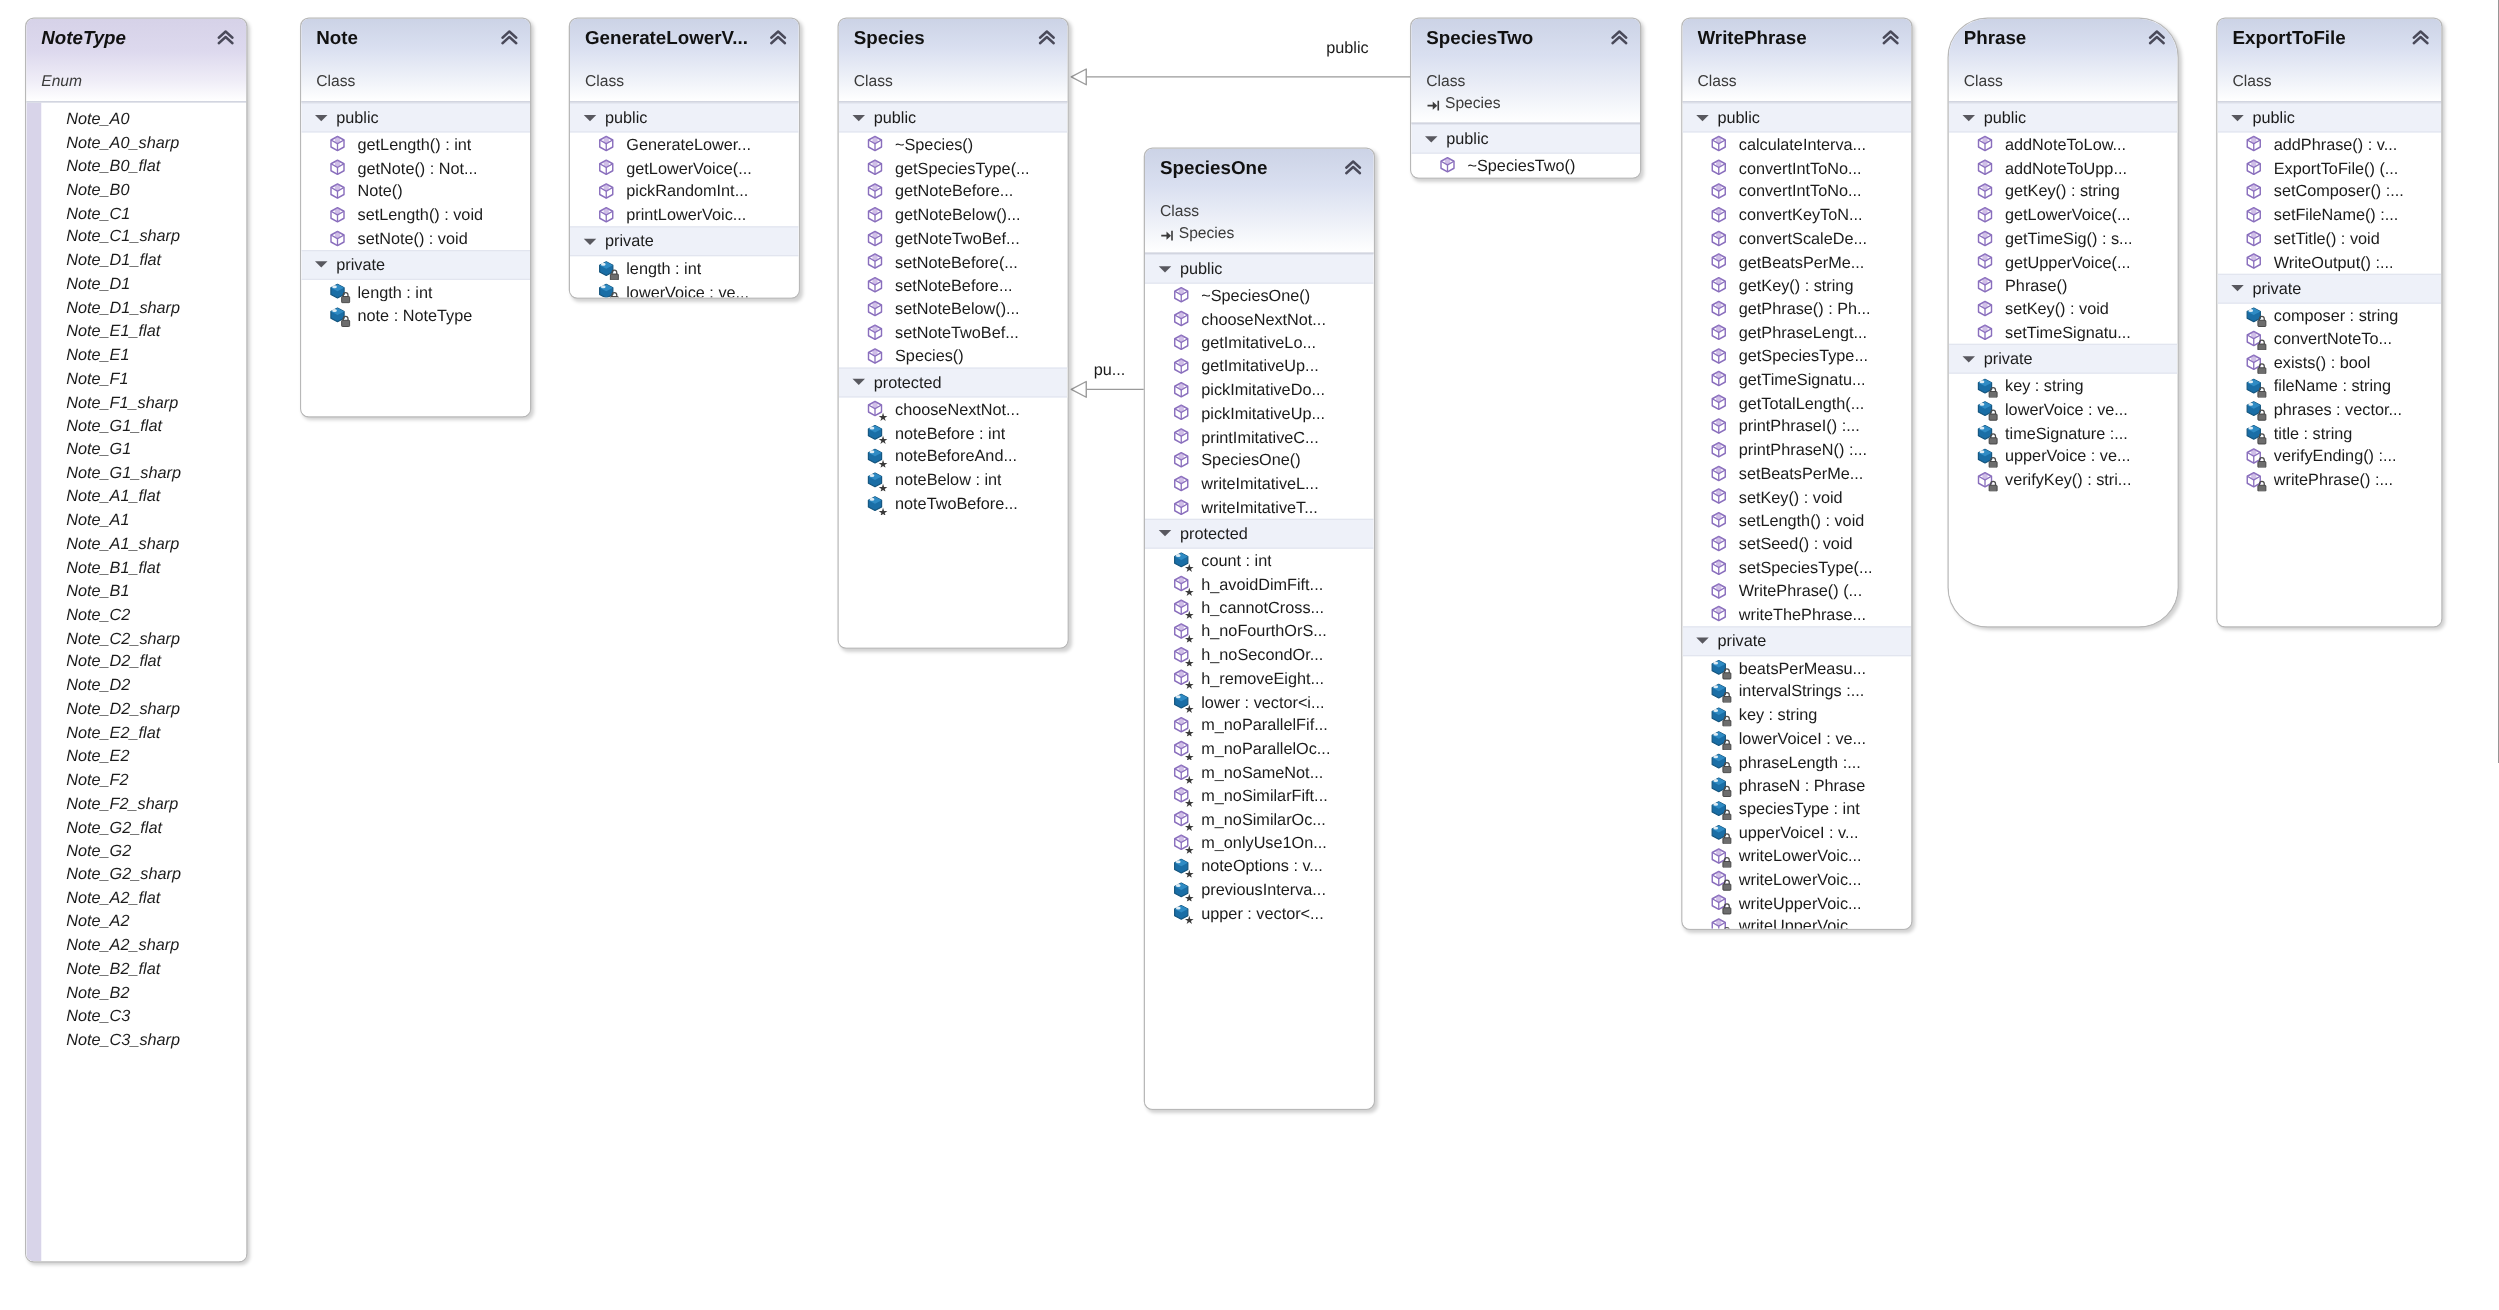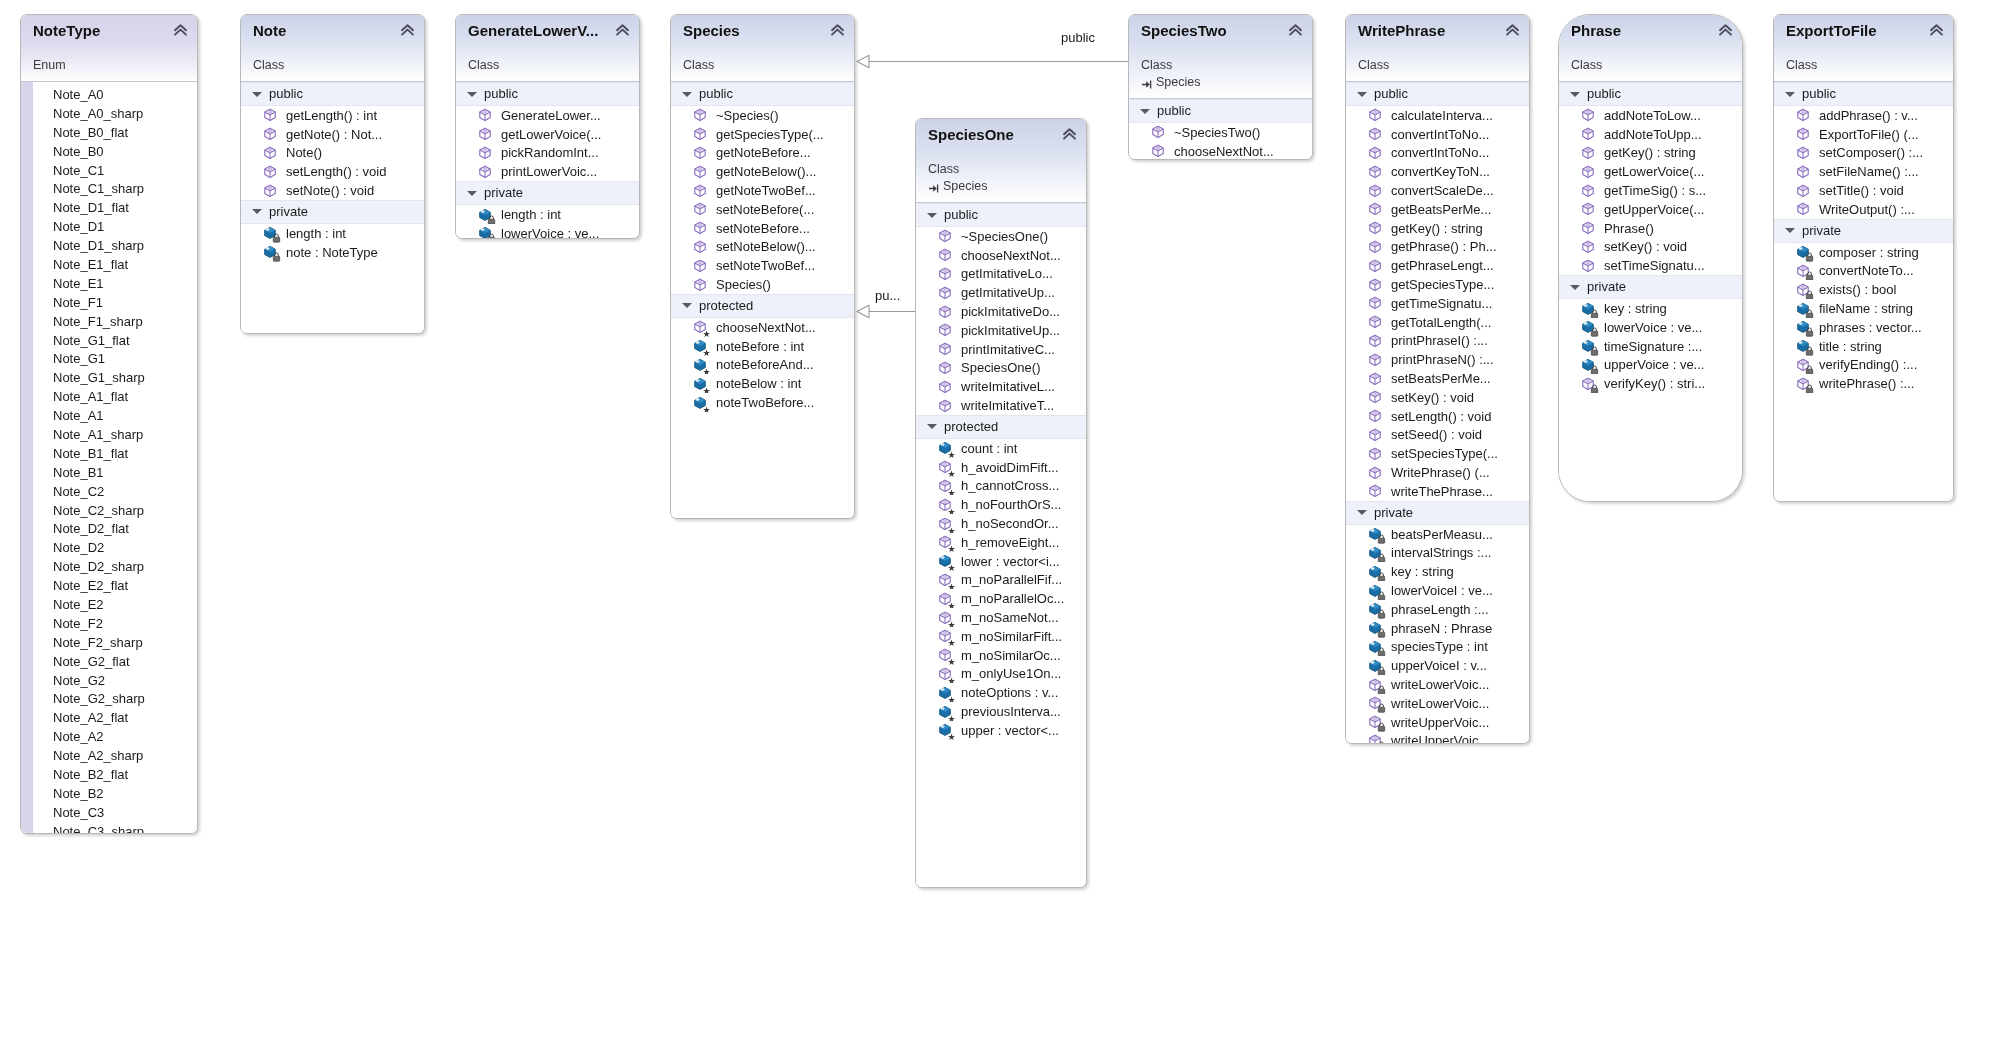--- a/index.html
+++ b/index.html
@@ -198,21 +198,21 @@
       <div class="conn-line conn-h" style="left: 869px; top: 311px; width: 46px;"></div>
       <div class="tri-wrap" style="left: 856px; top: 304px;">
         <svg width="14" height="15" viewBox="0 0 14 15">
           <path d="M1 7.5 L13 1.2 L13 13.8 Z" fill="#ffffff" stroke="#9a9a9a" stroke-width="1.1" stroke-linejoin="round"></path>
         </svg>
       </div>
       <div class="conn-label" style="left: 872px; top: 288px;">pu...</div>
     </div>
 
   <div id="class-layer">
-      <div class="uml-box" style="left: 20px; top: 14px; width: 178px; height: 820px;">
+      <div class="uml-box" style="left: 20px; top: 14px; width: 178px; height: 996px; font-style: italic;">
         <div class="uml-header enum">
           <div class="uml-title">NoteType</div>
           <div class="uml-kind">Enum</div>
           <span class="chevron-up"><svg width="15" height="15" viewBox="0 0 15 15">
               <path d="M2 7.2 L7.5 2.2 L13 7.2" fill="none" stroke="#4a4a5a" stroke-width="1.9" stroke-linecap="round" stroke-linejoin="round"></path>
               <path d="M2 11.6 L7.5 6.6 L13 11.6" fill="none" stroke="#4a4a5a" stroke-width="1.9" stroke-linecap="round" stroke-linejoin="round"></path>
             </svg></span>
         </div>
         <div class="uml-body">
           <div class="enum-body">
@@ -741,21 +741,21 @@
               <span class="badge">
                 <svg width="9" height="9" viewBox="0 0 9 9">
                   <text x="0.4" y="7.6" font-size="9" font-family="DejaVu Sans, sans-serif" fill="#3a3a3a">★</text>
                 </svg>
               </span>
             </span>
             <span class="member-label">noteTwoBefore...</span>
           </div>
         </div>
       </div>
-      <div class="uml-box" style="left: 915px; top: 118px; width: 172px; height: 770px;">
+      <div class="uml-box" style="left: 915px; top: 118px; width: 185px; height: 770px;">
         <div class="uml-header">
           <div class="uml-title">SpeciesOne</div>
           <div class="uml-kind">Class</div>
           <div class="uml-base">
             <span class="arrow-base"><svg width="11" height="11" viewBox="0 0 11 11">
                 <path d="M1 5.5 H7" stroke="#3b3b3b" stroke-width="1.3"></path>
                 <path d="M5.2 2.2 L8.8 5.5 L5.2 8.8 Z" fill="#3b3b3b"></path>
                 <path d="M9.6 1.6 V9.4" stroke="#3b3b3b" stroke-width="1.3"></path>
               </svg></span>
             <span>Species</span>
@@ -1130,21 +1130,21 @@
               <span class="badge">
                 <svg width="9" height="9" viewBox="0 0 9 9">
                   <text x="0.4" y="7.6" font-size="9" font-family="DejaVu Sans, sans-serif" fill="#3a3a3a">★</text>
                 </svg>
               </span>
             </span>
             <span class="member-label">upper : vector&lt;...</span>
           </div>
         </div>
       </div>
-      <div class="uml-box" style="left: 1128px; top: 14px; width: 185px; height: 146px;">
+      <div class="uml-box" style="left: 1128px; top: 14px; width: 185px; height: 129px;">
         <div class="uml-header">
           <div class="uml-title">SpeciesTwo</div>
           <div class="uml-kind">Class</div>
           <div class="uml-base">
             <span class="arrow-base"><svg width="11" height="11" viewBox="0 0 11 11">
                 <path d="M1 5.5 H7" stroke="#3b3b3b" stroke-width="1.3"></path>
                 <path d="M5.2 2.2 L8.8 5.5 L5.2 8.8 Z" fill="#3b3b3b"></path>
                 <path d="M9.6 1.6 V9.4" stroke="#3b3b3b" stroke-width="1.3"></path>
               </svg></span>
             <span>Species</span>

